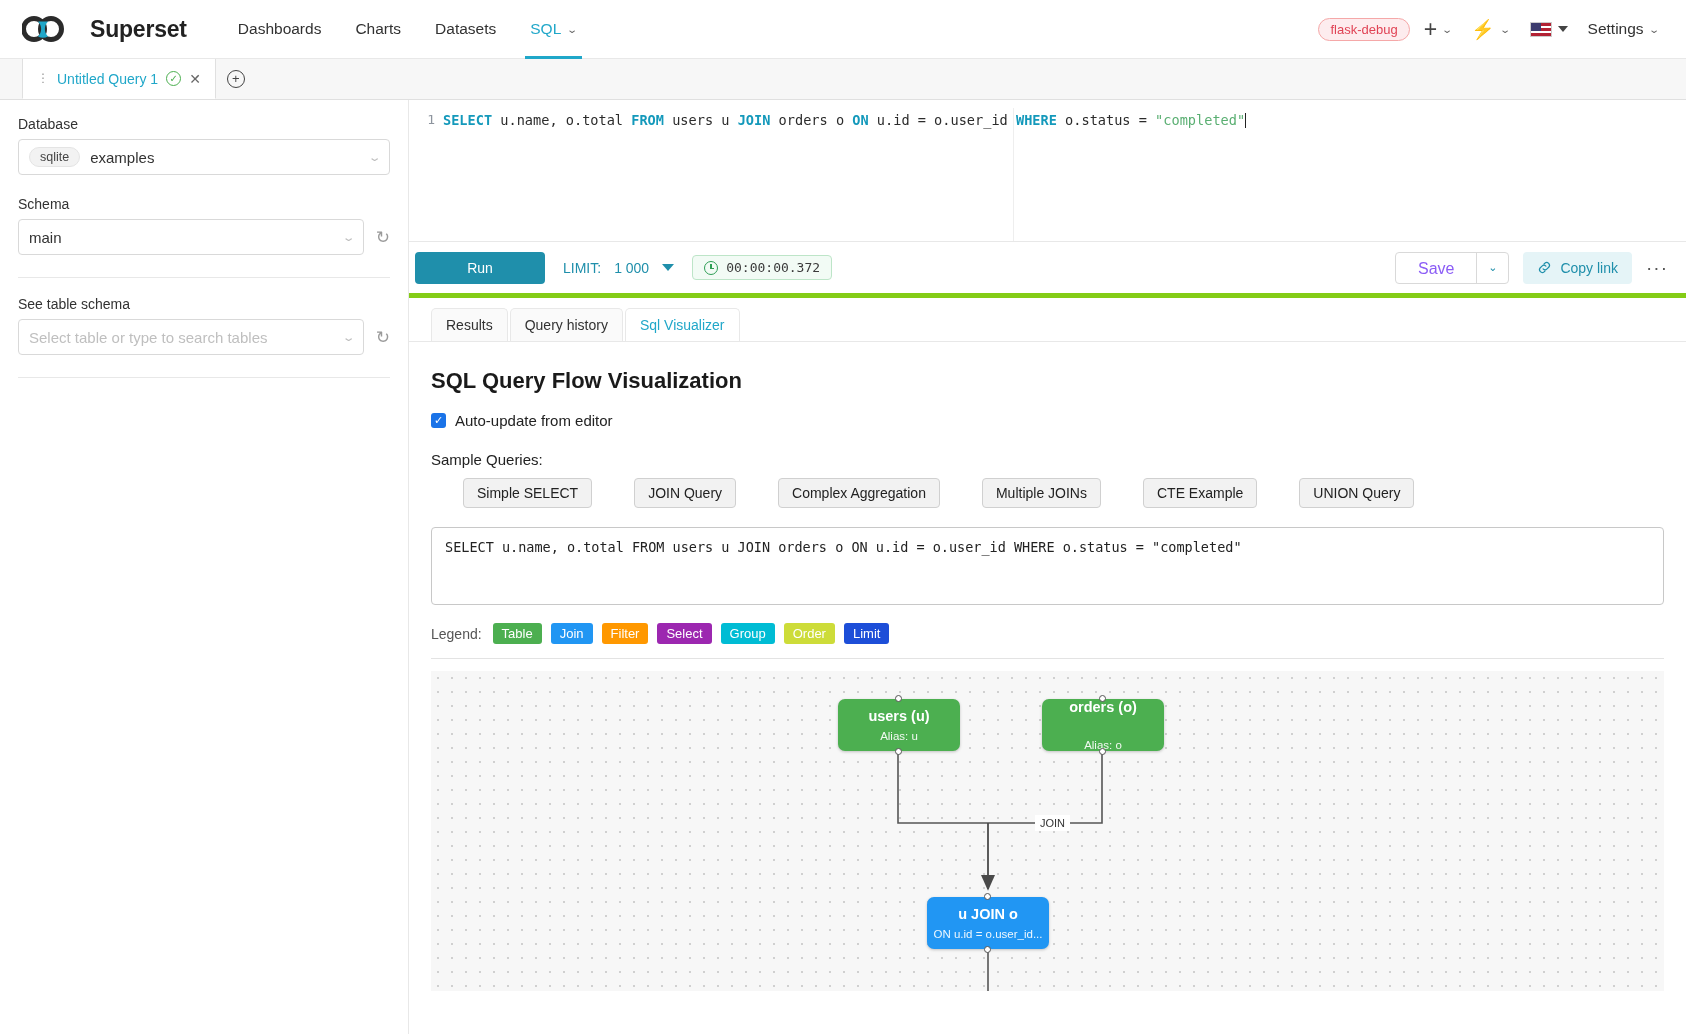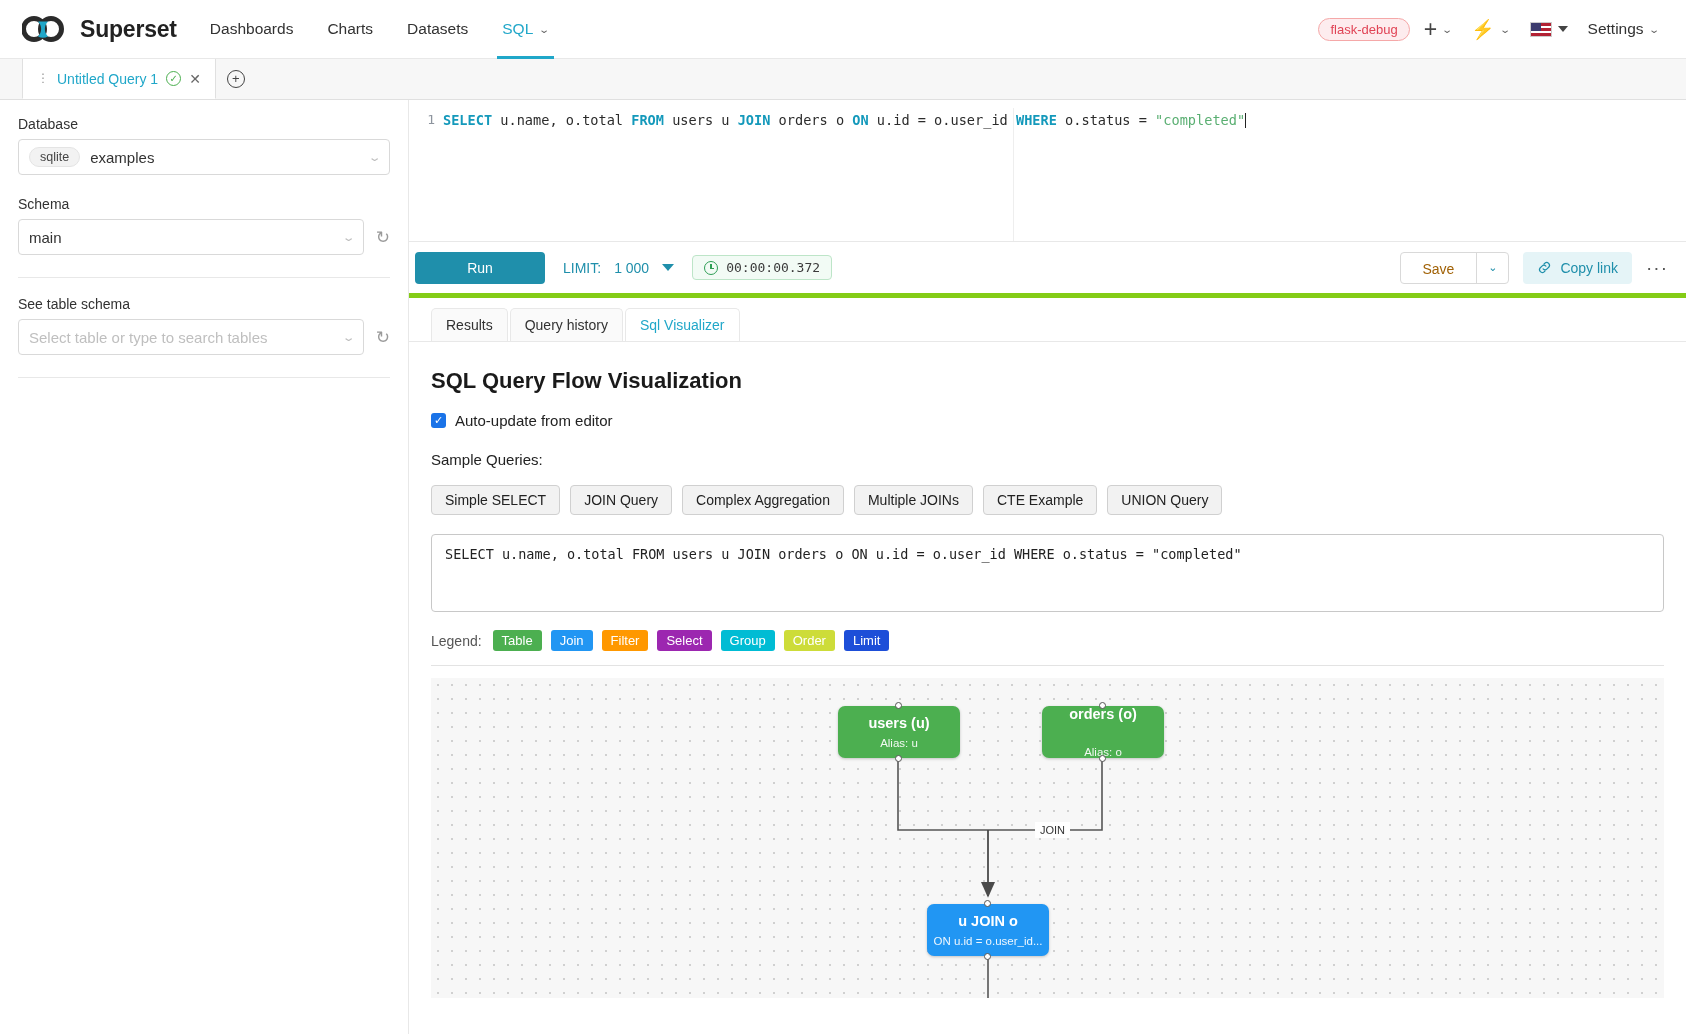--- a/index.html
+++ b/index.html
@@ -10,21 +10,21 @@
     color:#323232; background:#fff;
     overflow:hidden;
   }
 
   
   .navbar {
     height:59px; border-bottom:1px solid #e8e8e8;
     display:flex; align-items:center; padding:0 22px;
     background:#fff; position:relative;
   }
-  .brand { display:flex; align-items:center; gap:16px; margin-right:16px; }
+  .brand { display:flex; align-items:center; gap:26px; margin-right:34px; }
   .brand-logo { width:42px; height:26px; position:relative; }
   .brand-name { font-size:23px; font-weight:700; color:#222; letter-spacing:-.2px; }
   .nav-links { display:flex; align-items:center; gap:0px; height:59px; }
   .nav-link {
     font-size:15.5px; color:#323232; padding:0 17px; height:59px;
     display:flex; align-items:center; cursor:pointer; position:relative;
   }
   .nav-link.active { color:#20a7c9; }
   .nav-link.active::after {
     content:""; position:absolute; left:12px; right:12px; bottom:0;
@@ -129,21 +129,21 @@
     display:flex; align-items:center; gap:8px; padding:4px 11px;
     font-family:"DejaVu Sans Mono", monospace; font-size:13px; color:#3a3a3a;
   }
   .clock {
     width:14px;height:14px;border:1.4px solid #2e9e55;border-radius:50%;position:relative;
   }
   .clock::before{content:"";position:absolute;left:5px;top:2.5px;width:1.4px;height:4.5px;background:#2e9e55;}
   .clock::after{content:"";position:absolute;left:5.5px;top:6.5px;width:3.5px;height:1.4px;background:#2e9e55;}
   .tb-right { margin-left:auto; display:flex; align-items:center; gap:14px; }
   .save-group { display:flex; border:1px solid #d9d9d9; border-radius:4px; overflow:hidden; height:32px; }
-  .save-main { padding:16px 22px; display:flex; align-items:center; font-size:14px; color:#a16207; cursor:pointer; }
+  .save-main { padding:16px 22px; display:flex; align-items:center; font-size:16px; color:#8b5cf6; cursor:pointer; }
   .save-caret { width:32px; border-left:1px solid #d9d9d9; display:flex; align-items:center; justify-content:center; color:#1f8fab; font-size:11px; cursor:pointer; }
   .copylink {
     height:32px; background:#e5f4f7; border-radius:4px; display:flex; align-items:center;
     gap:8px; padding:0 14px; color:#1f8fab; font-size:14px; cursor:pointer;
   }
   .dots-btn { font-size:19px; color:#555; letter-spacing:1px; cursor:pointer; line-height:.6; }
 
   
   .result-tabs { display:flex; gap:2px; padding:10px 0 0 22px; background:#fff; }
   .rtab {
@@ -156,25 +156,25 @@
 
   
   .viz { padding:26px 22px 0 22px; }
   .viz-title { font-size:22px; font-weight:bold; color:#1a1a1a; margin:0 0 18px 0; }
   .chk-row { display:flex; align-items:center; gap:9px; margin-bottom:22px; }
   .chk {
     width:15px;height:15px;border-radius:3px;background:#1a73e8;
     display:flex;align-items:center;justify-content:center;color:#fff;font-size:11px;cursor:pointer;
   }
   .chk-lbl { font-size:15px; color:#222; }
-  .samples-lbl { font-size:15px; color:#222; margin-bottom:17px; }
+  .samples-lbl { font-size:15px; color:#222; margin-bottom:10px; }
   .sample-row { display:flex; gap:10px; margin-bottom:19px; flex-wrap:wrap; }
   .sample-btn {
     background:#f2f2f2; border:1px solid #d0d0d0; border-radius:4px;
-    padding:6px 13px; font-size:14px; color:#222; cursor:pointer;
+    padding:6px 13px; font-size:14px; color:#222; cursor:pointer;margin-left:32px;
   }
   .sql-box {
     width:100%; height:78px; border:1px solid #c8c8c8; border-radius:4px;
     padding:11px 13px; font-family:"DejaVu Sans Mono", monospace; font-size:13.5px;
     color:#222; resize:none; outline:none; background:#fff;
   }
   .legend-row { display:flex; align-items:center; gap:9px; margin:14px 0 14px 0; }
   .legend-lbl { font-size:14px; color:#555; margin-right:2px; }
   .lg {
     border-radius:3px; color:#fff; font-size:13px; padding:3px 9px; font-weight:500;

